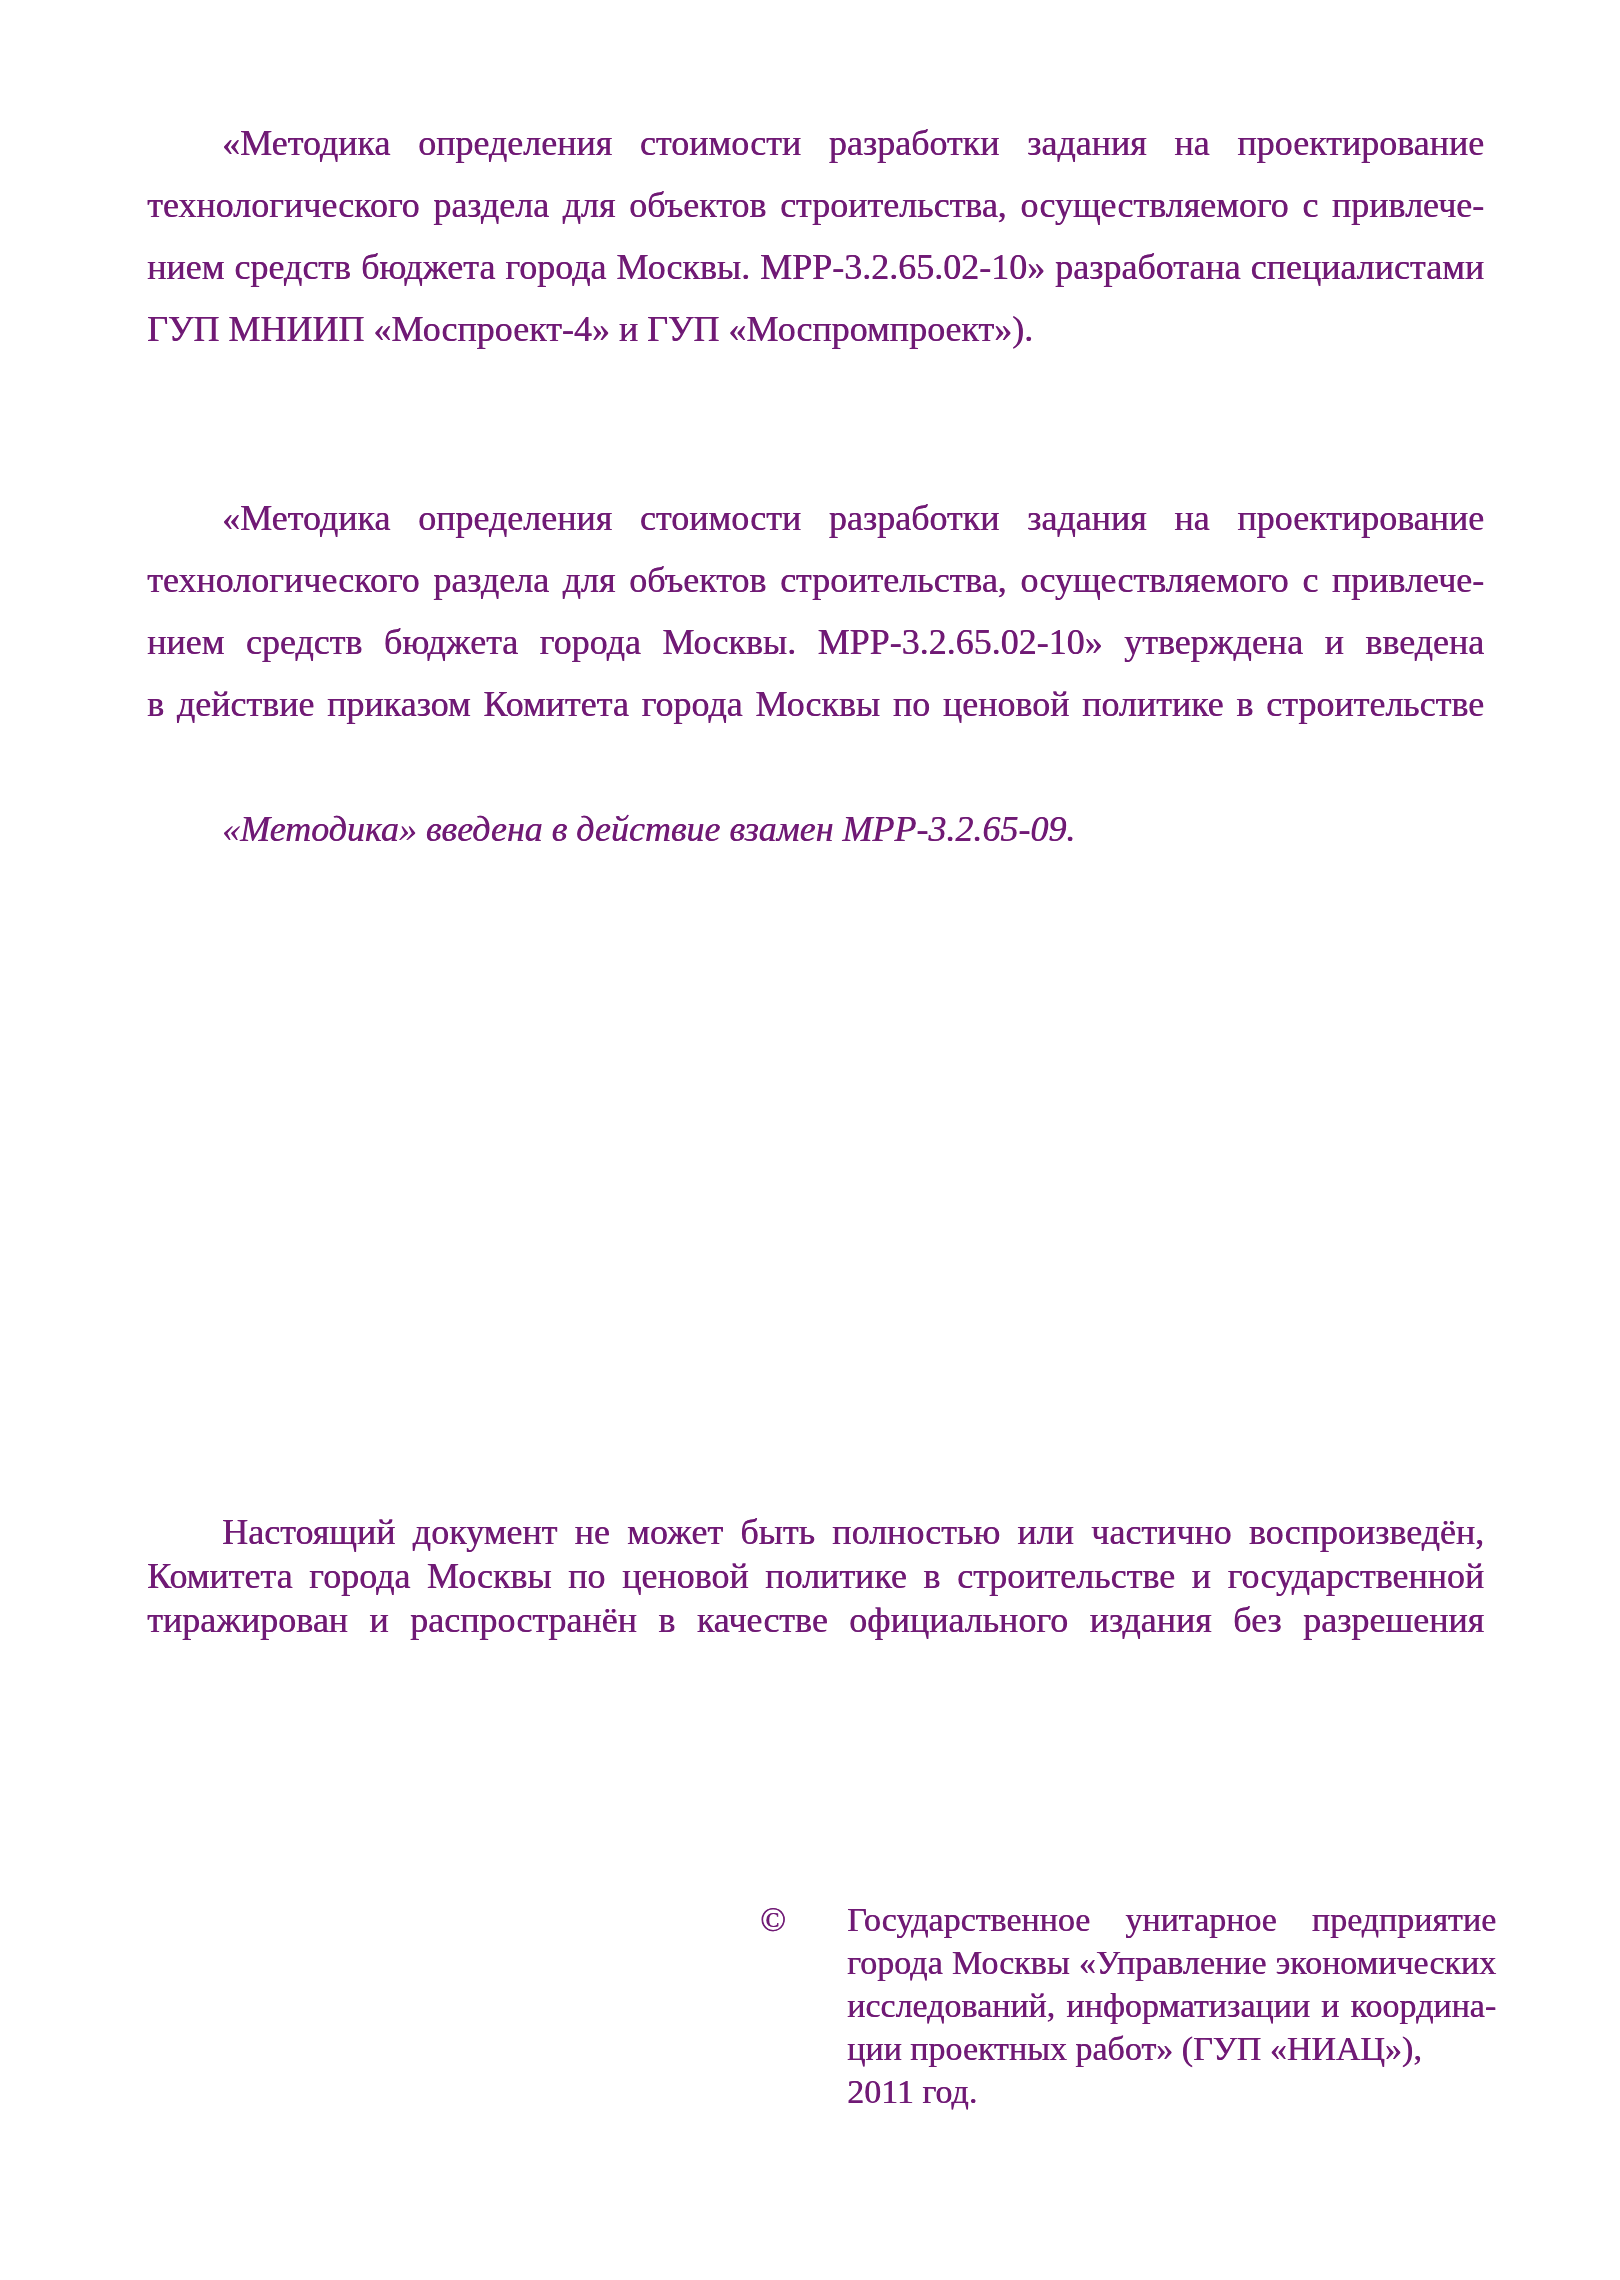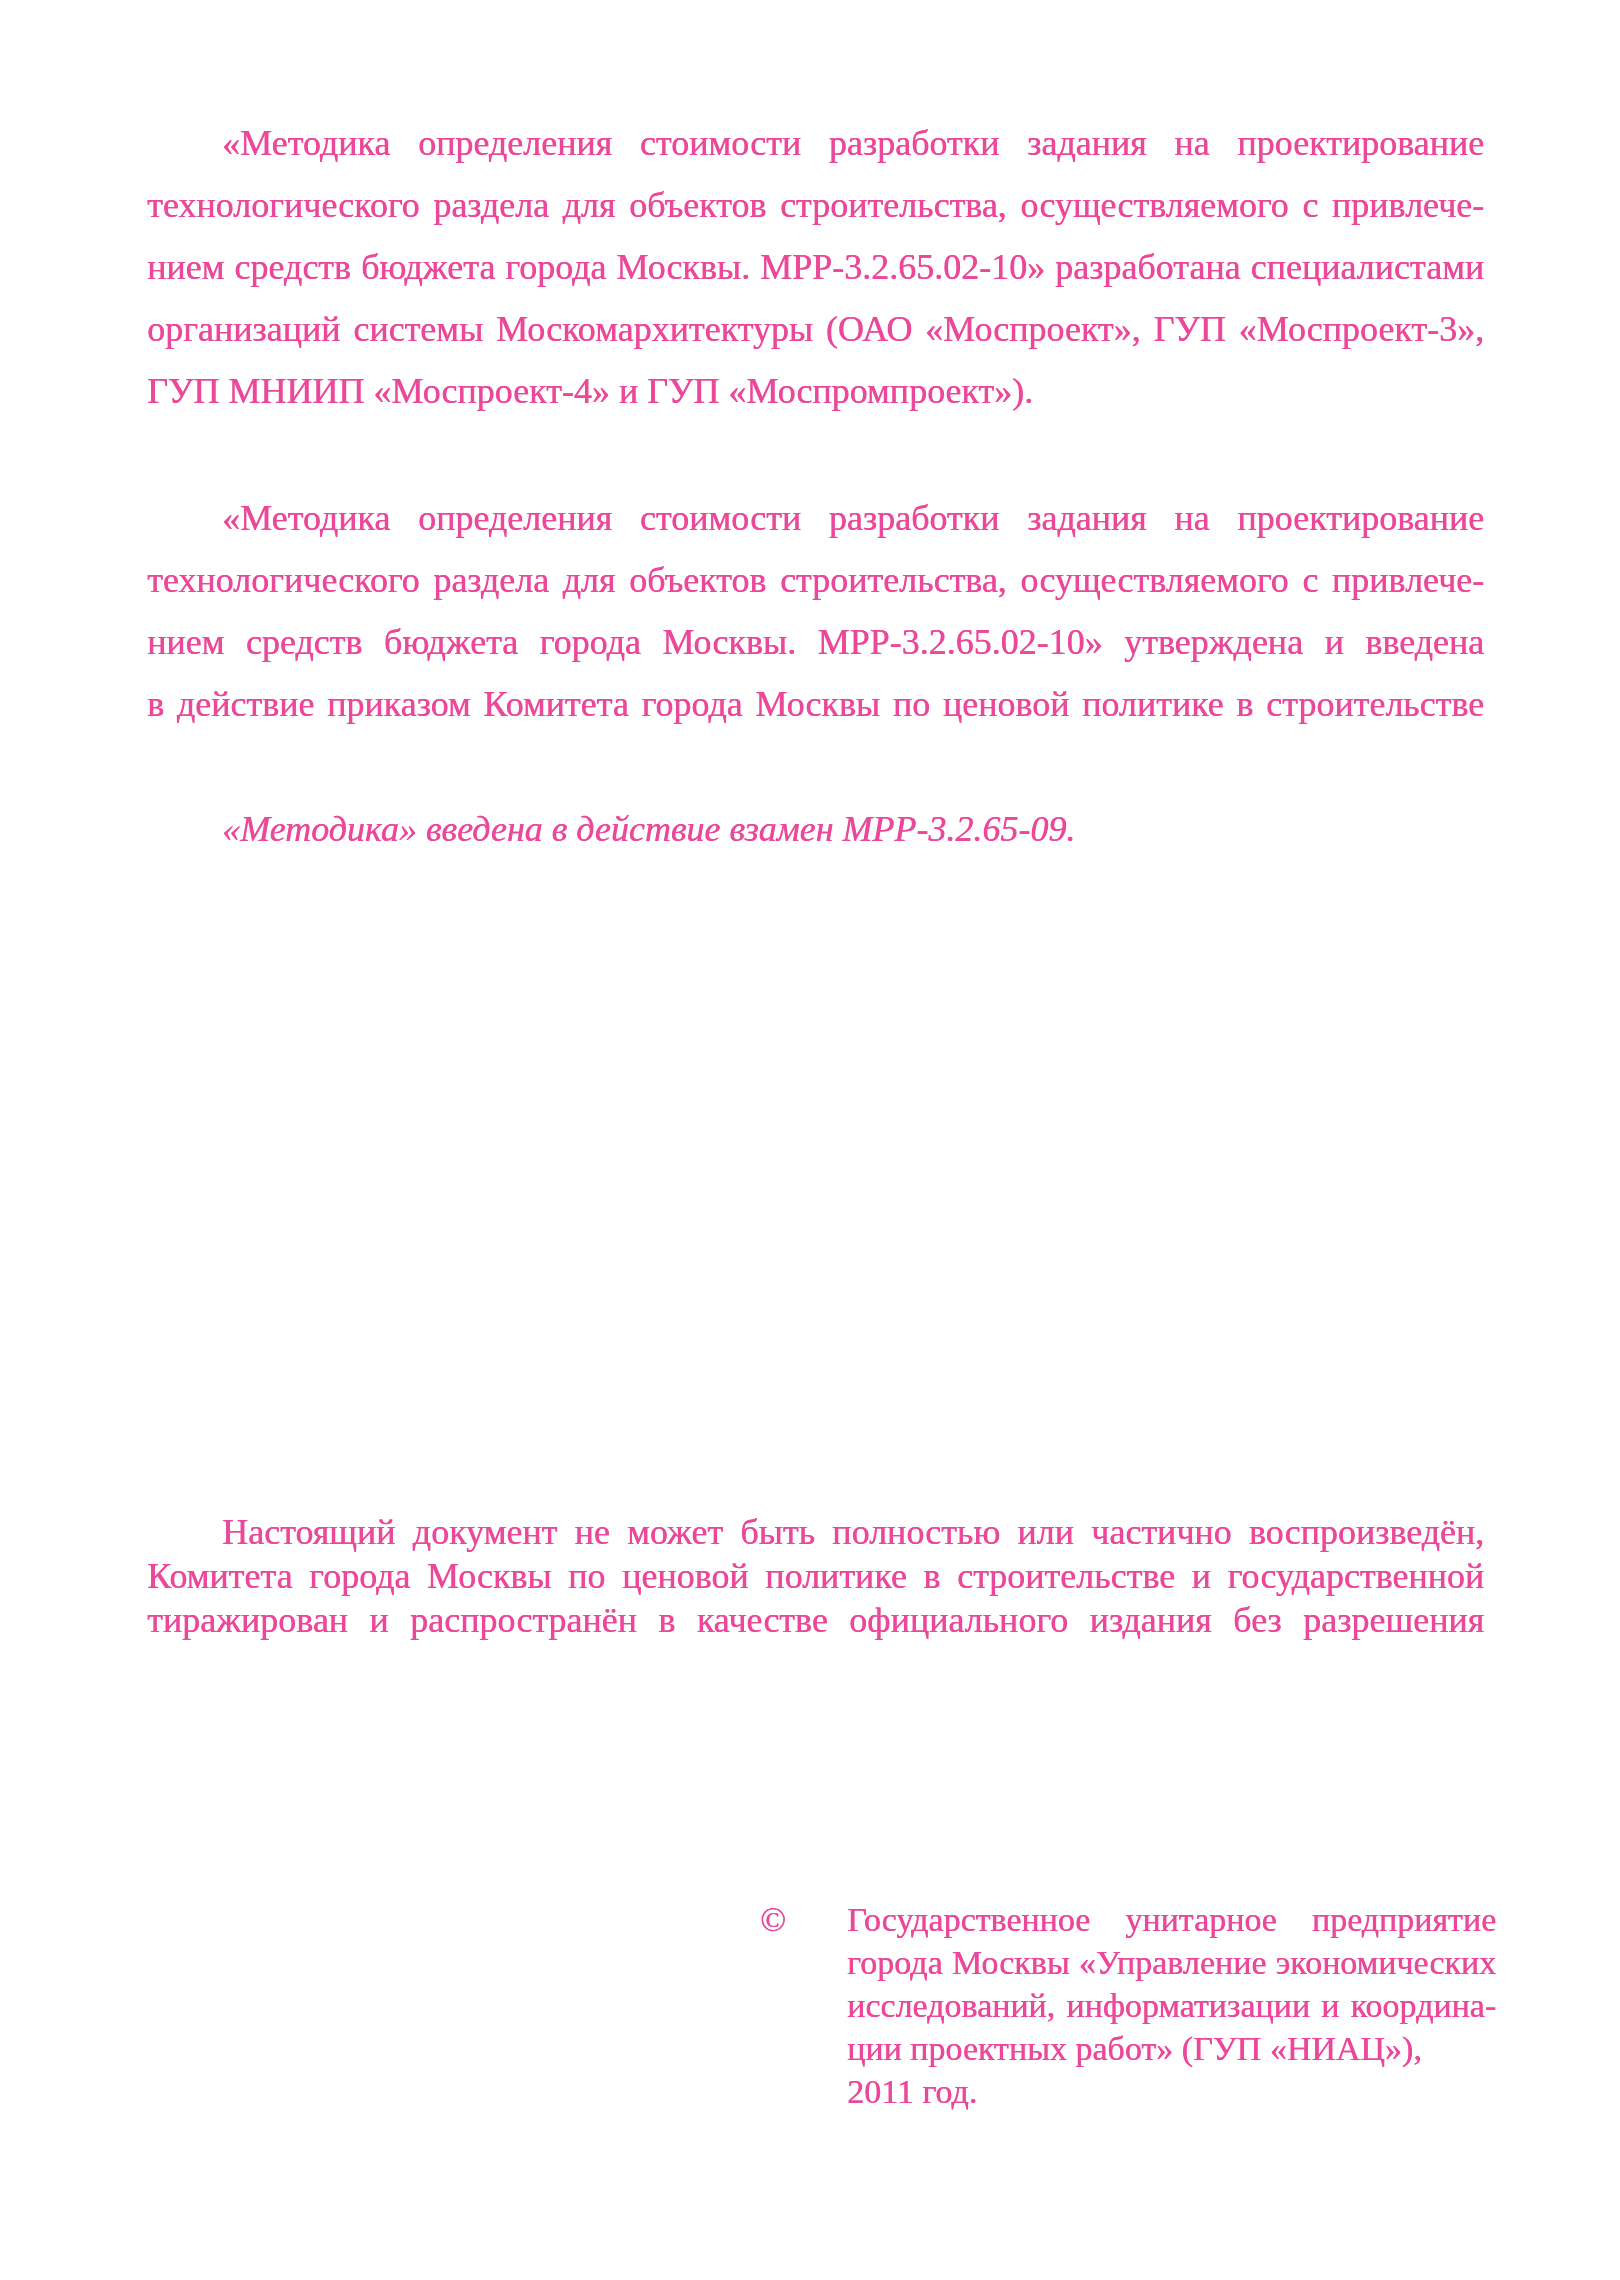--- a/index.html
+++ b/index.html
@@ -3,21 +3,21 @@
 <meta charset="utf-8">
 <style>
   * { box-sizing: border-box; }
   html, body { margin: 0; padding: 0; background: #ffffff; }
 
   .page {
     position: relative;
     width: 1620px;
     height: 2197px;
     background: #ffffff;
-    color: #ec4899;
+    color: #701a75;
     font-family: "Liberation Serif", "DejaVu Serif", serif;
     overflow: hidden;
     
     text-shadow: 0.5px 0 0 currentColor;
   }
 
   .block {
     position: absolute;
     left: 147px;
     width: 1337px;
@@ -49,21 +49,20 @@
 </style>
 </head>
 <body>
 
 <div class="page">
 
   <div id="para-authorship" class="block body-text para">
       <div class="line just">«Методика определения стоимости разработки задания на проектирование</div>
       <div class="line just">технологического раздела для объектов строительства, осуществляемого с привлече-</div>
       <div class="line just">нием средств бюджета города Москвы. МРР-3.2.65.02-10» разработана специалистами</div>
-      <div class="line just">организаций системы Москомархитектуры (ОАО «Моспроект», ГУП «Моспроект-3»,</div>
       <div class="line">ГУП МНИИП «Моспроект-4» и ГУП «Моспромпроект»).</div>
     </div>
 
   <div id="para-approval" class="block body-text para">
       <div class="line just">«Методика определения стоимости разработки задания на проектирование</div>
       <div class="line just">технологического раздела для объектов строительства, осуществляемого с привлече-</div>
       <div class="line just">нием средств бюджета города Москвы. МРР-3.2.65.02-10» утверждена и введена</div>
       <div class="line just">в действие приказом Комитета города Москвы по ценовой политике в строительстве</div>
     </div>
 

